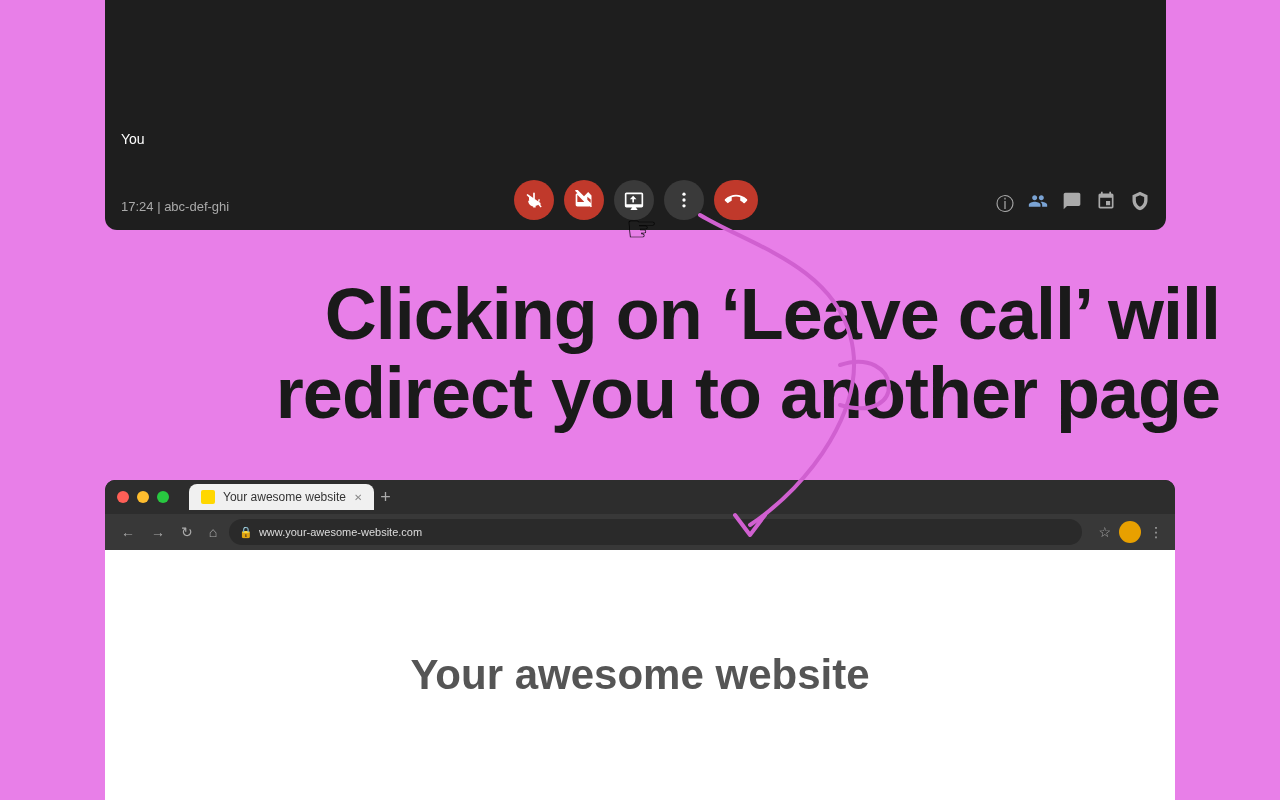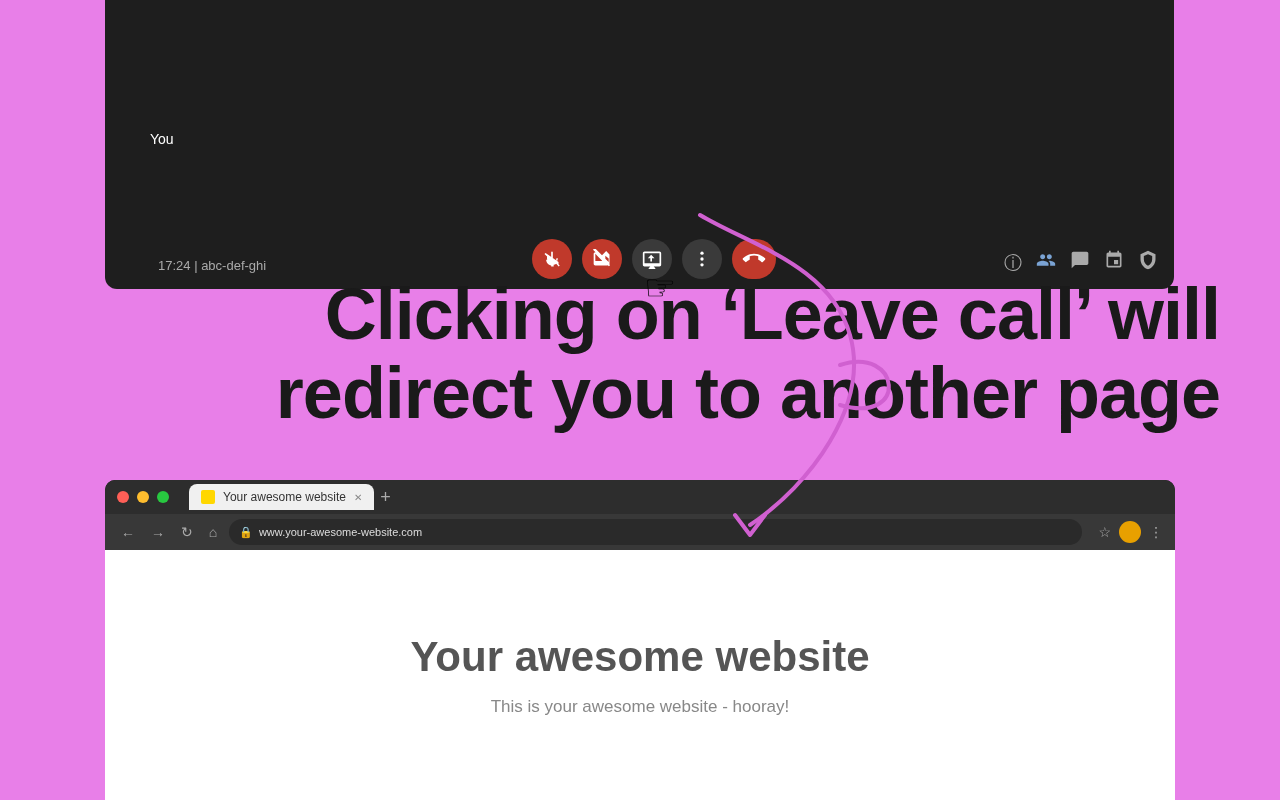--- a/index.html
+++ b/index.html
@@ -10,25 +10,24 @@
       font-family: -apple-system, BlinkMacSystemFont, 'Segoe UI', sans-serif;
       overflow: hidden;
       position: relative;
     }
 
     
     .video-bar {
       position: absolute;
       top: 0;
       left: 105px;
-      right: 106px;
-      height: 289px;
+      right: 114px;
+      height: 230px;
       background: #1e1e1e;
       border-radius: 0 0 12px 12px;
-      padding-left: 29px;
     }
 
     .video-bar-inner {
       position: relative;
       width: 100%;
       height: 100%;
     }
 
     .you-label {
       position: absolute;
@@ -38,21 +37,20 @@
       font-size: 14px;
       font-weight: 400;
     }
 
     .call-info {
       position: absolute;
       bottom: 16px;
       left: 16px;
       color: #aaaaaa;
       font-size: 13px;
-      margin-left: 8px;
     }
 
     
     .controls {
       position: absolute;
       bottom: 10px;
       left: 50%;
       transform: translateX(-50%);
       display: flex;
       align-items: center;
@@ -421,15 +419,14 @@
     </div>
     <div class="browser-actions">
       <button class="browser-action-btn">☆</button>
       <div class="profile-circle"></div>
       <button class="browser-action-btn">⋮</button>
     </div>
   </div>
 
   <div class="browser-content">
     <h2 class="website-title">Your awesome website</h2>
-    <p class="website-subtitle">This is your awesome website - hooray!</p>
   </div>
 </div>
 
 </body></html>

